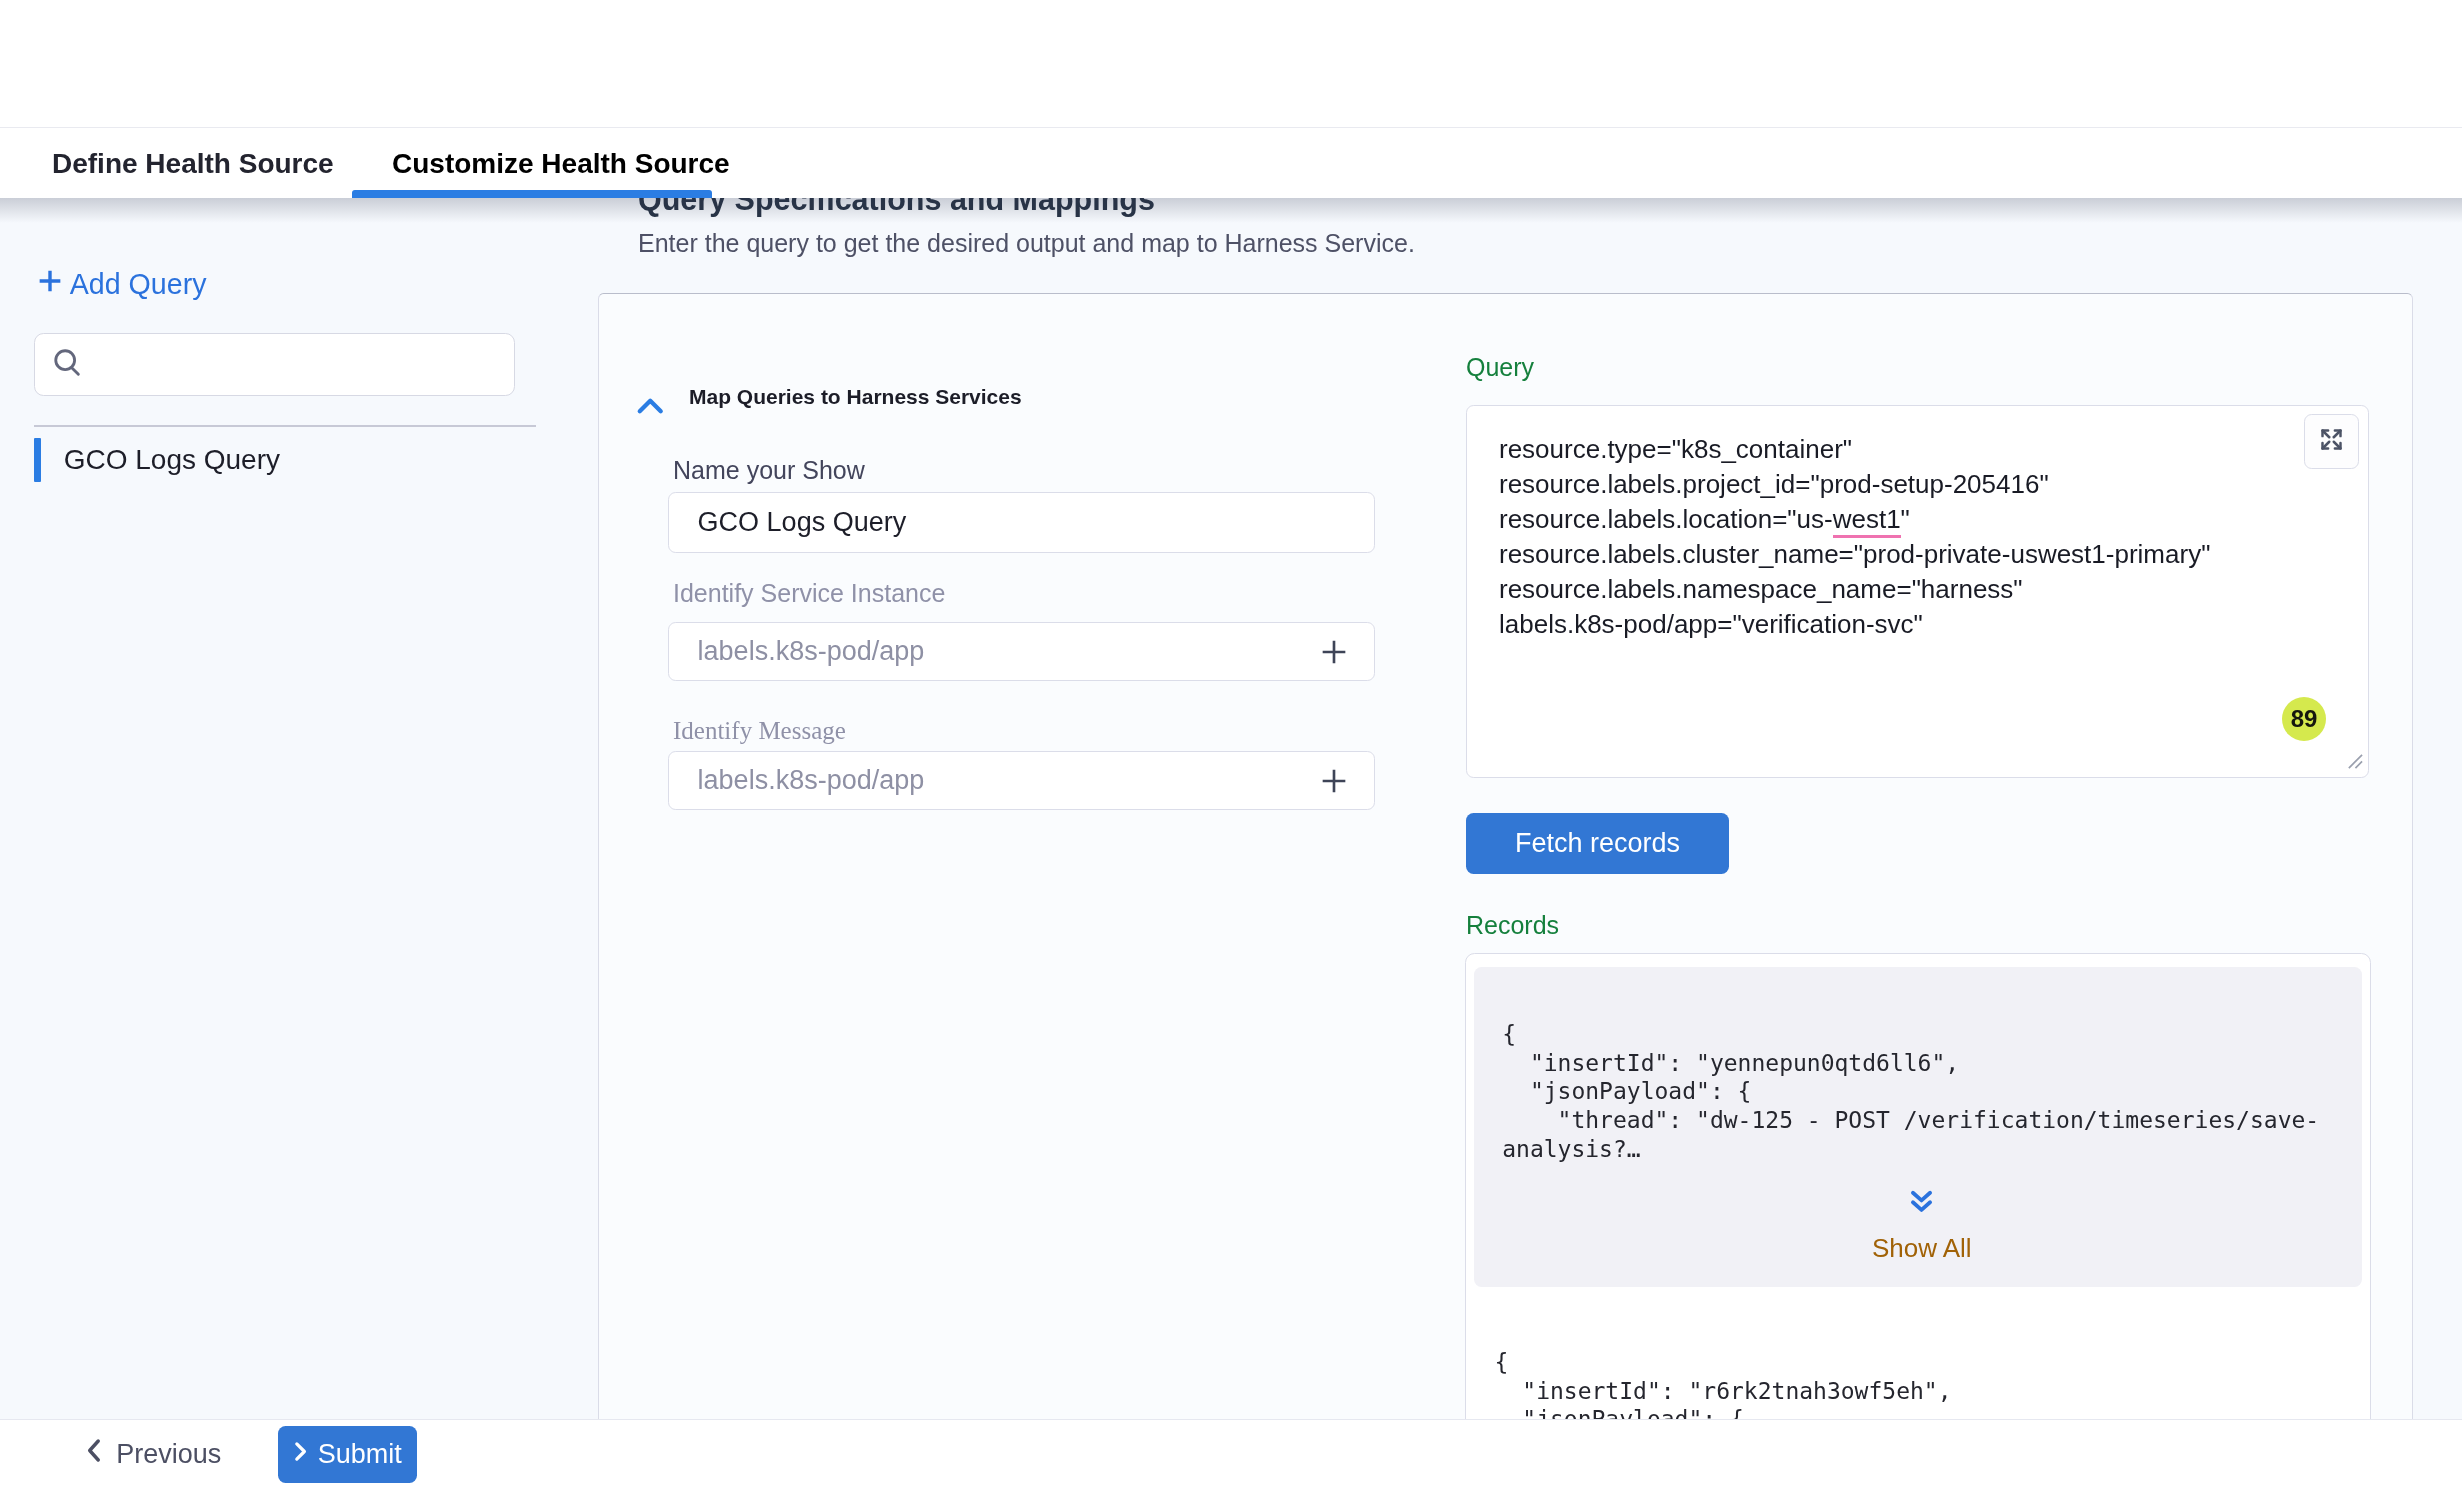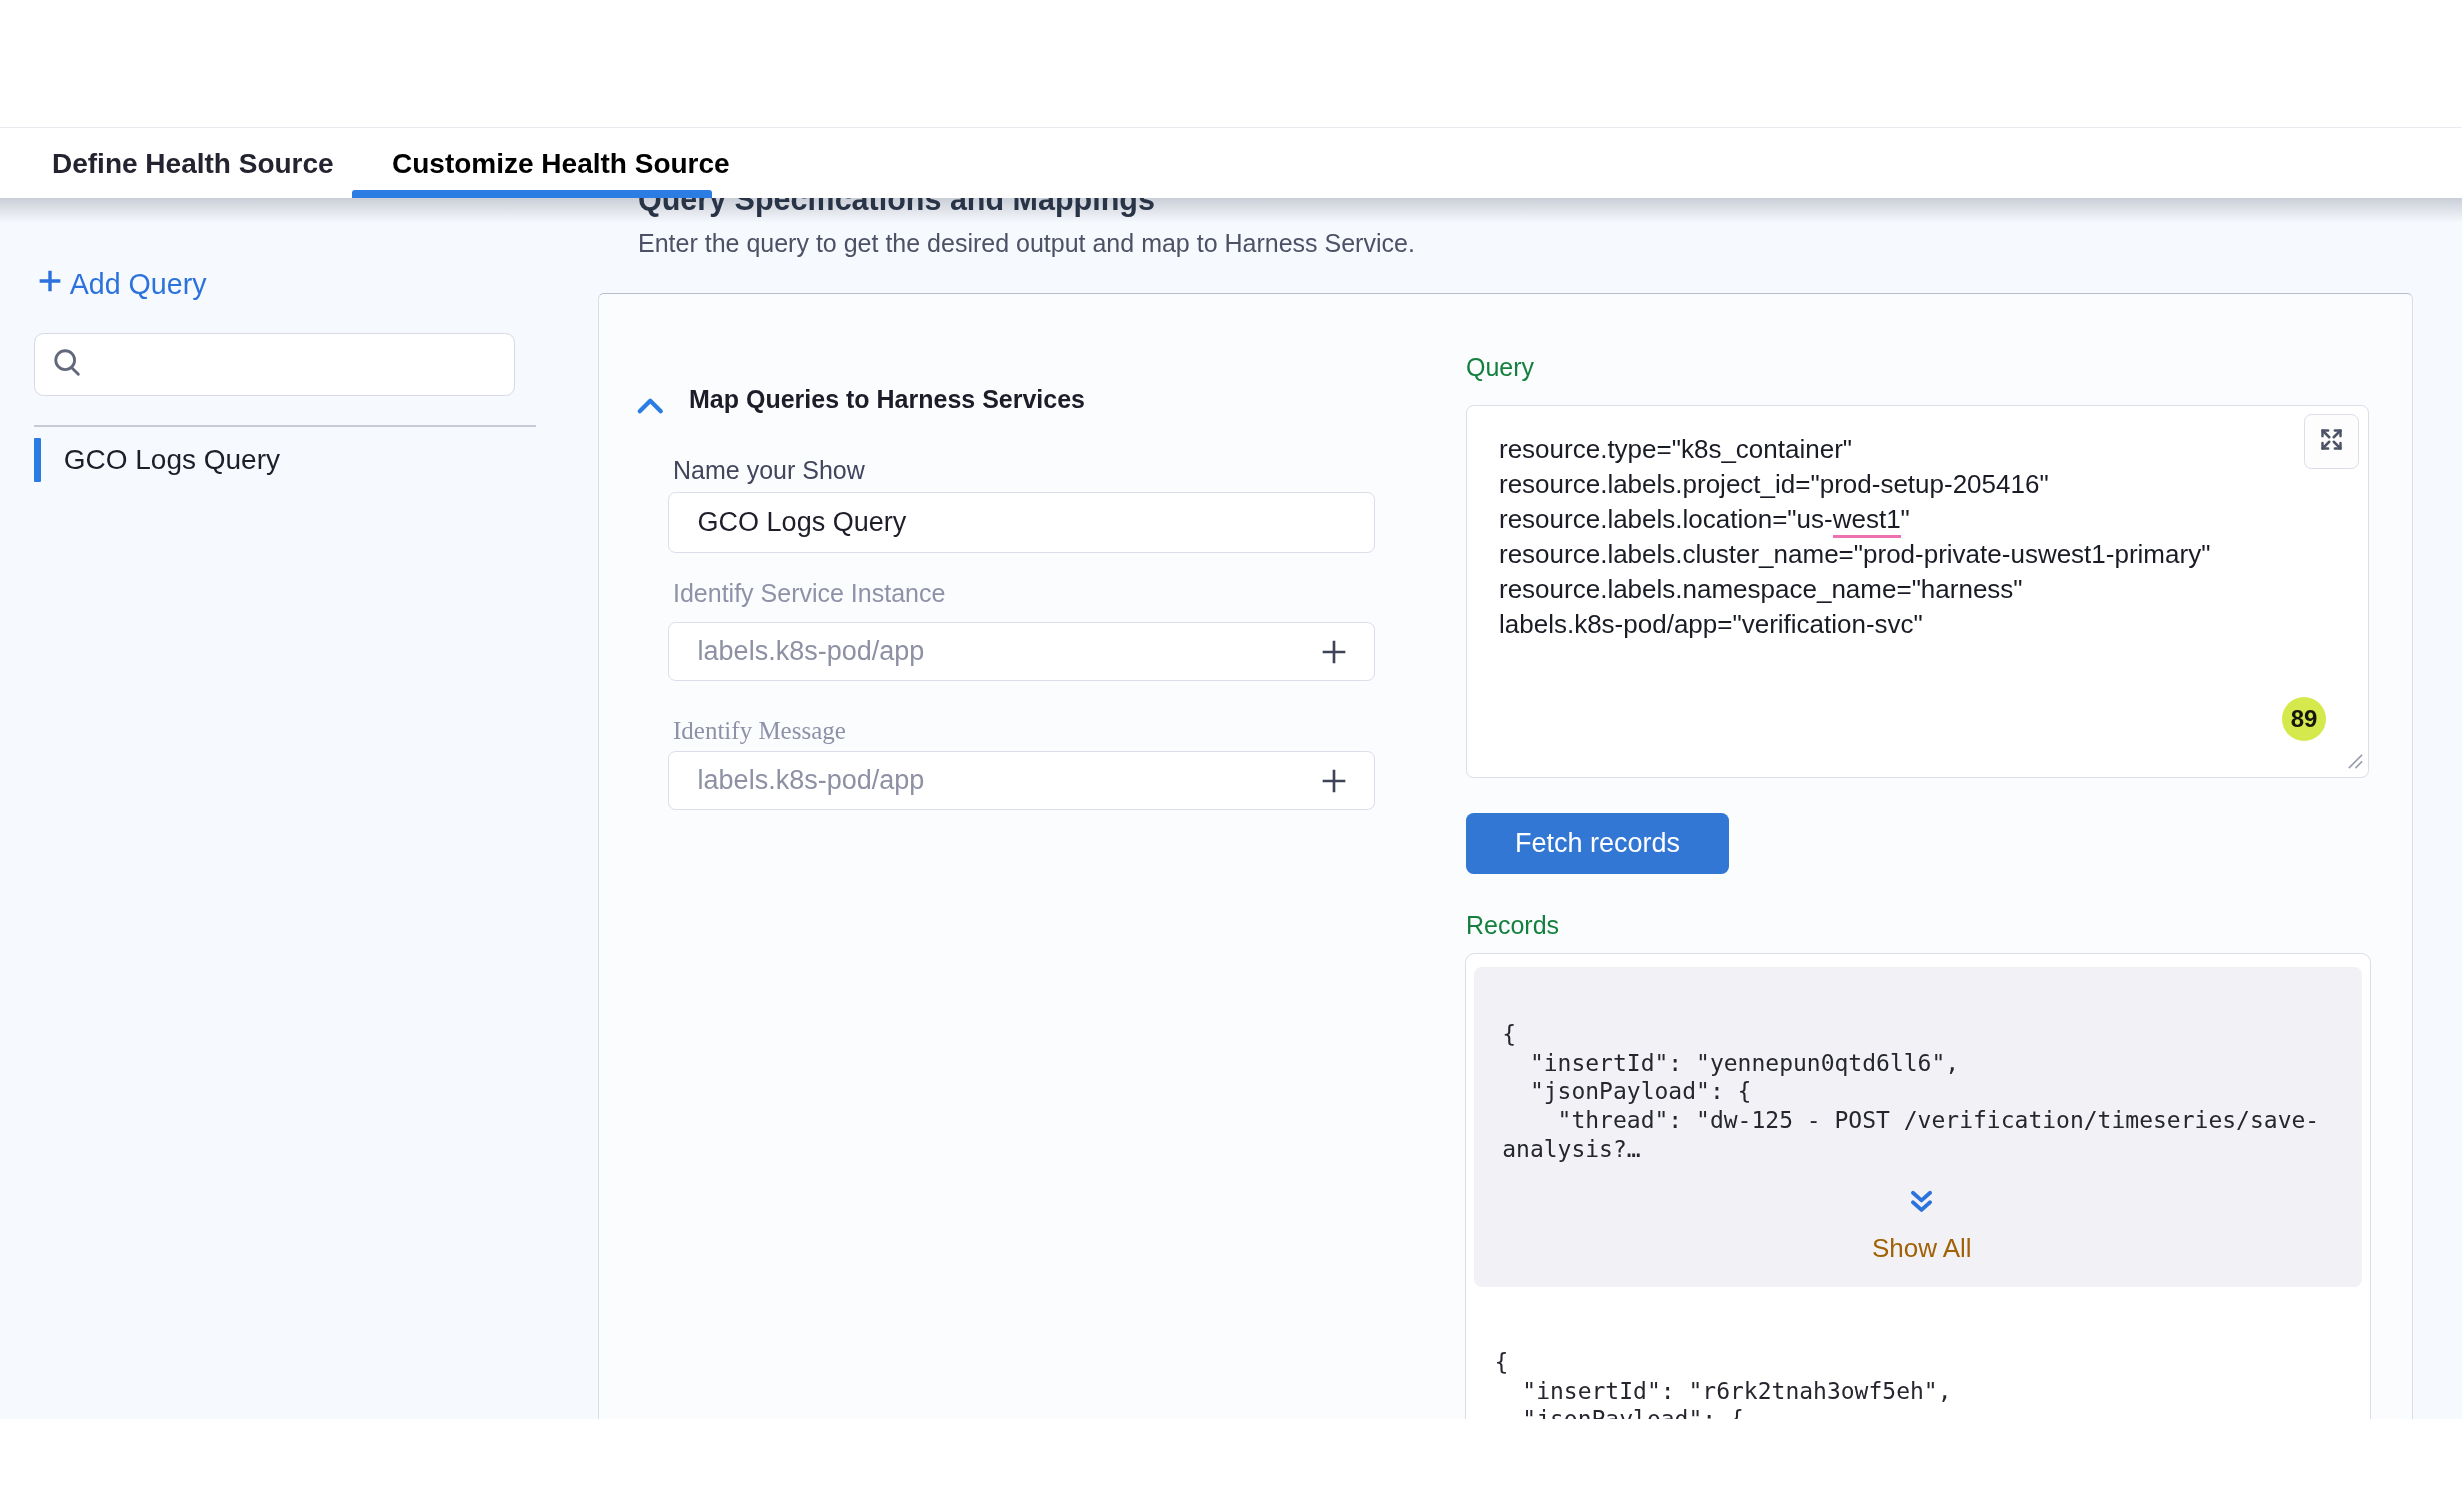--- a/index.html
+++ b/index.html
@@ -88,21 +88,21 @@
   
   .main-card {
     position:absolute; left:598px; top:95px; width:1815px; height:1333px;
     background:#fafcfe;
     border:1.9px solid #dadce8; border-top:1.9px solid #b9bdcb;
     border-bottom:none; border-radius:5.7px 5.7px 0 0;
   }
   .collapse-chevron { position:absolute; left:36px; top:101px; cursor:pointer; }
   .map-title {
     position:absolute; left:90px; top:91px;
-    font-size:25px; font-weight:bold; color:#1c1d28;
+    font-size:21px; font-weight:bold; color:#1c1d28;
   }
   .field-label { position:absolute; left:74px; font-size:25px; color:#43455c; }
   .field-label.gray { color:#8f91a8; }
   .lbl-name { top:162px; }
   .lbl-isi  { top:285px; }
   .lbl-im   { top:423px;font-family:Liberation Serif, serif; }
   .fake-input {
     position:absolute; left:69px; width:707px; height:61px;
     background:#fff; border:1.9px solid #dbdde9; border-radius:7.6px;
     display:flex; align-items:center; padding:0 28.6px;
@@ -324,15 +324,33 @@
         <pre class="record-text record2">{
   "insertId": "r6rk2tnah3owf5eh",
   "jsonPayload": {
     "logger":
 "io.harness.resources.ContinuousVerificationServiceImpl"</pre>
       </div>
 
     </div>
   </div>
 
+  <div class="app-footer">
+    <div class="prev-btn">
+      <span>
+        <svg width="19" height="27" viewBox="0 0 20 28">
+            <path d="M15 4 L6 14 L15 24" fill="none" stroke="#4c4f63" stroke-width="3.6" stroke-linecap="round" stroke-linejoin="round"></path>
+          </svg>
+      </span>
+      <span>Previous</span>
+    </div>
+    <button class="submit-btn">
+      <span>
+        <svg width="15.2" height="23" viewBox="0 0 16 24">
+            <path d="M4 4 L12 12 L4 20" fill="none" stroke="#ffffff" stroke-width="3.4" stroke-linecap="round" stroke-linejoin="round"></path>
+          </svg>
+      </span>
+      <span>Submit</span>
+    </button>
+  </div>
 
 </div>
 
 
 </body></html>

